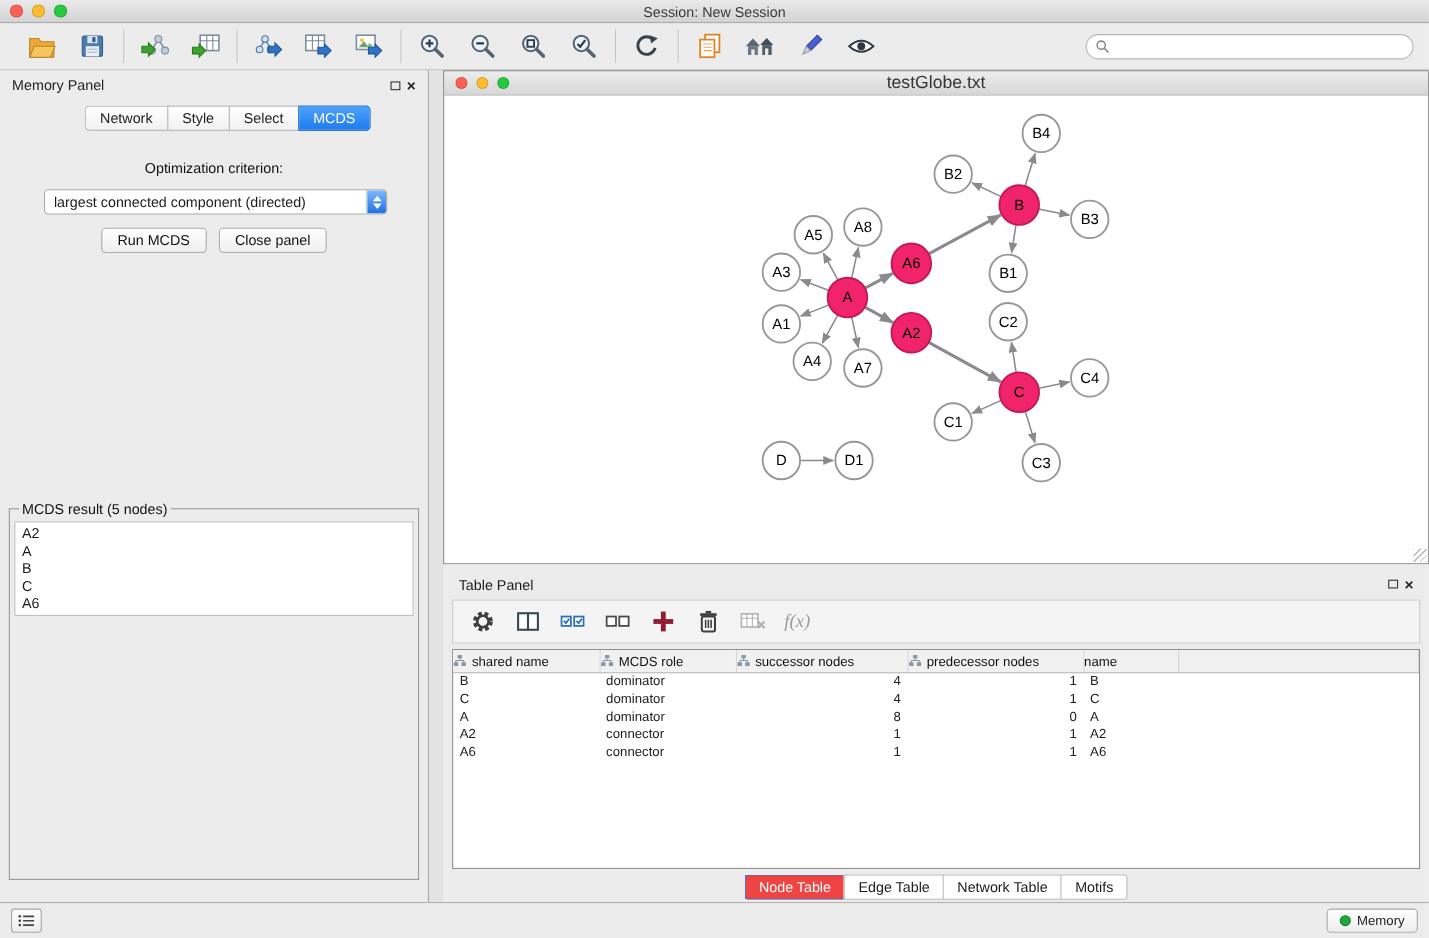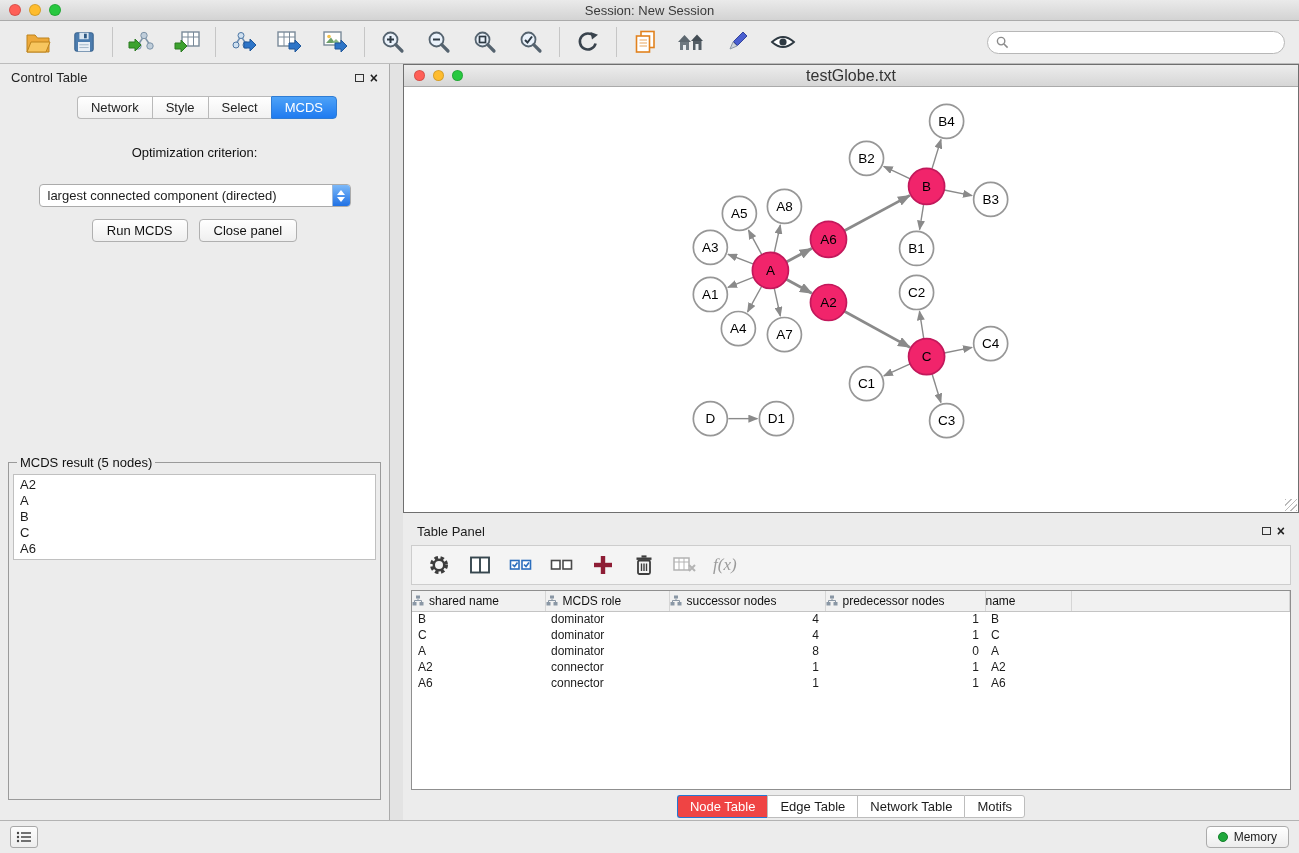--- a/index.html
+++ b/index.html
@@ -30,21 +30,21 @@
   .panel-head { height:27px; flex:0 0 27px; display:flex; align-items:center; padding:0 11px; gap:6px; }
   .panel-head .ph-title { flex:1; font-size:13px; color:#222; }
   .float-box { width:9px; height:8px; border:1.6px solid #333; display:inline-block; }
   .close-x { font-weight:bold; font-size:14px; color:#222; line-height:1; }
   .cp-tabs { display:flex; justify-content:center; padding:5px 0 8px; }
   .seg { padding:3px 13px; font-size:13px; background:linear-gradient(#ffffff,#f1f1f1); border:1px solid #b9b9b9; border-right:none; color:#222; }
   .seg:first-child { border-radius:4px 0 0 4px;margin-left:25px; }
   .seg:last-child { border-right:1px solid #b9b9b9; border-radius:0 4px 4px 0; }
   .seg.active { background:linear-gradient(#4da2f8,#1f7bf0); color:#fff; border-color:#2f7cd4; }
   .opt-label { text-align:center; margin-top:18px; font-size:13px; color:#111; }
-  .select-row { display:flex; justify-content:center; margin-top:24px; }
+  .select-row { display:flex; justify-content:flex-start; margin-top:12px;padding-left:40px; }
   .mac-select { width:312px; height:23px; background:#fff; border:1px solid #ababab; border-radius:4px; display:flex; align-items:center; overflow:hidden; }
   .mac-select .sel-text { flex:1; padding:0 8px; font-size:13px; white-space:nowrap; }
   .stepper { width:18px; height:100%; background:linear-gradient(#7cb9f9,#2071e4); display:flex; flex-direction:column; align-items:center; justify-content:center; gap:2px; border-left:1px solid #9bb9dd; }
   .tri-up { width:0; height:0; border-left:4px solid transparent; border-right:4px solid transparent; border-bottom:5px solid #fff; }
   .tri-dn { width:0; height:0; border-left:4px solid transparent; border-right:4px solid transparent; border-top:5px solid #fff; }
   .btn-row { display:flex; justify-content:center; gap:11px; margin-top:12px; }
   .mac-btn { background:linear-gradient(#ffffff,#efefef); border:1px solid #b0b0b0; border-radius:4px; padding:3px 14px; font-size:13px; color:#111; }
   .result-fieldset { margin:auto 8px 20px; height:345px; border:1px solid #9a9a9a; padding:4px; display:flex; flex-direction:column; }
   .result-fieldset legend { font-size:13px; padding:0 3px; margin-left:4px; color:#111; }
   .result-list { flex:1; background:#fff; border:1px solid #c0c0c0; overflow:auto; padding:2px 0; }
@@ -260,21 +260,21 @@
           <line x1="8.6" y1="8.6" x2="12.5" y2="12.5" stroke="#8b8b8b" stroke-width="1.7"></line>
         </svg>
       <input type="text" placeholder="" style="">
     </div>
   </div>
 
   <div class="main">
 
     <div class="control-panel">
       <div class="panel-head">
-        <span class="ph-title">Control Table</span>
+        <span class="ph-title">Memory Panel</span>
         <span class="float-box"></span>
         <span class="close-x">×</span>
       </div>
       <div class="cp-tabs">
         <span class="seg">Network</span>
         <span class="seg">Style</span>
         <span class="seg">Select</span>
         <span class="seg active">MCDS</span>
       </div>
       <div class="opt-label">Optimization criterion:</div>

